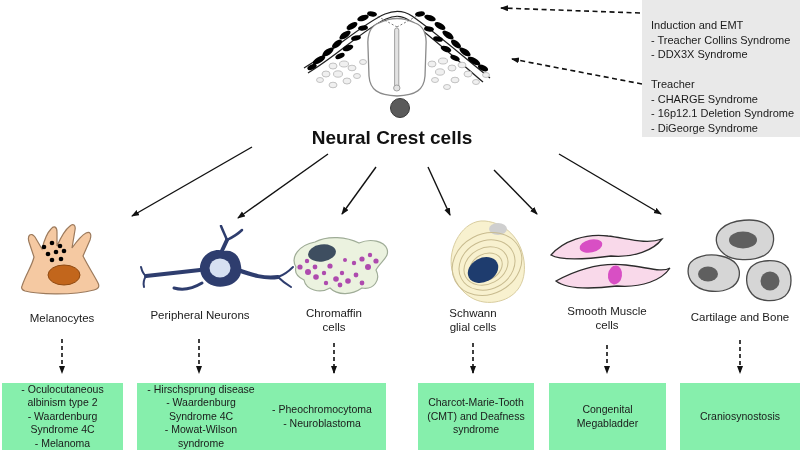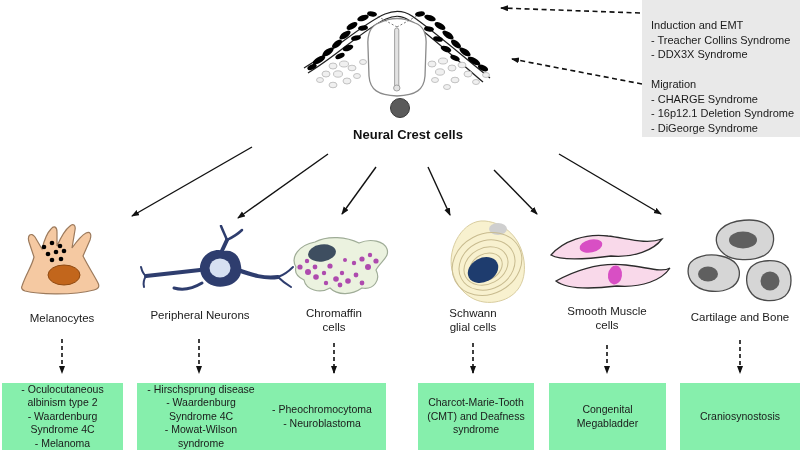--- a/index.html
+++ b/index.html
@@ -1,21 +1,21 @@
 <!DOCTYPE html>
 <html><head>
 <meta charset="utf-8">
 <style>
   html,body{margin:0;padding:0;background:#fff;}
   .canvas{position:relative;width:800px;height:454px;background:#ffffff;
           font-family:"Liberation Sans",sans-serif;overflow:hidden;color:#1a1a1a;}
   .arrow-layer{position:absolute;left:0;top:0;width:800px;height:454px;}
   .illus{position:absolute;}
-  .page-title{position:absolute;left:308px;top:127px;width:200px;text-align:center;
-              font-size:13px;font-weight:bold;color:#111;}
+  .page-title{position:absolute;left:292px;top:127px;width:200px;text-align:center;
+              font-size:19px;font-weight:bold;color:#111;}
   .annot-box{position:absolute;left:642px;top:0;width:158px;height:137px;background:#e9e9e9;
              font-size:11px;line-height:1.33;padding:18px 4px 0 9px;box-sizing:border-box;}
   .annot-section{margin:0;}
   .annot-gap{margin-top:15px;}
   .cell-label{position:absolute;text-align:center;font-size:11.5px;line-height:1.22;
               white-space:pre-line;color:#1a1a1a;}
   .disease-box{position:absolute;top:383px;height:67px;background:#86efac;
                display:flex;align-items:center;justify-content:center;text-align:center;
                font-size:10.5px;line-height:1.28;white-space:pre-line;color:#1a1a1a;}
 </style>
@@ -118,21 +118,21 @@
 
   <div class="page-title">Neural Crest cells</div>
 
   <div class="annot-box">
     <div class="annot-section">
       <div>Induction and EMT</div>
       <div>- Treacher Collins Syndrome</div>
       <div>- DDX3X Syndrome</div>
     </div>
     <div class="annot-section annot-gap">
-      <div>Migration</div>
+      <div>Treacher</div>
       <div>- CHARGE Syndrome</div>
       <div>- 16p12.1 Deletion Syndrome</div>
       <div>- DiGeorge Syndrome</div>
     </div>
   </div>
 
   <svg class="illus" style="left:15px;top:222px" width="95" height="78" viewBox="0 0 95 78">
     <path stroke="#9c7a5c" stroke-width="1.2" d="M7,64 C11,52 17,44 19,35 L14,20 C12,13 16,10 20,15 L27,27 C29,19 32,11 36,7 C39,3 42,5 42,10 L42,24 C46,15 51,7 55,4 C58,1 61,3 60,8 L57,26 C62,19 67,13 71,11 C75,9 77,12 75,18 L68,34 C73,44 80,55 83,61 C85,65 83,67 79,68 C55,74 22,72 10,69 C7,68 6,66 7,64 Z" fill="#f5c9a2"></path>
     <g fill="#000">
       <circle cx="29" cy="25" r="2.3"></circle>

